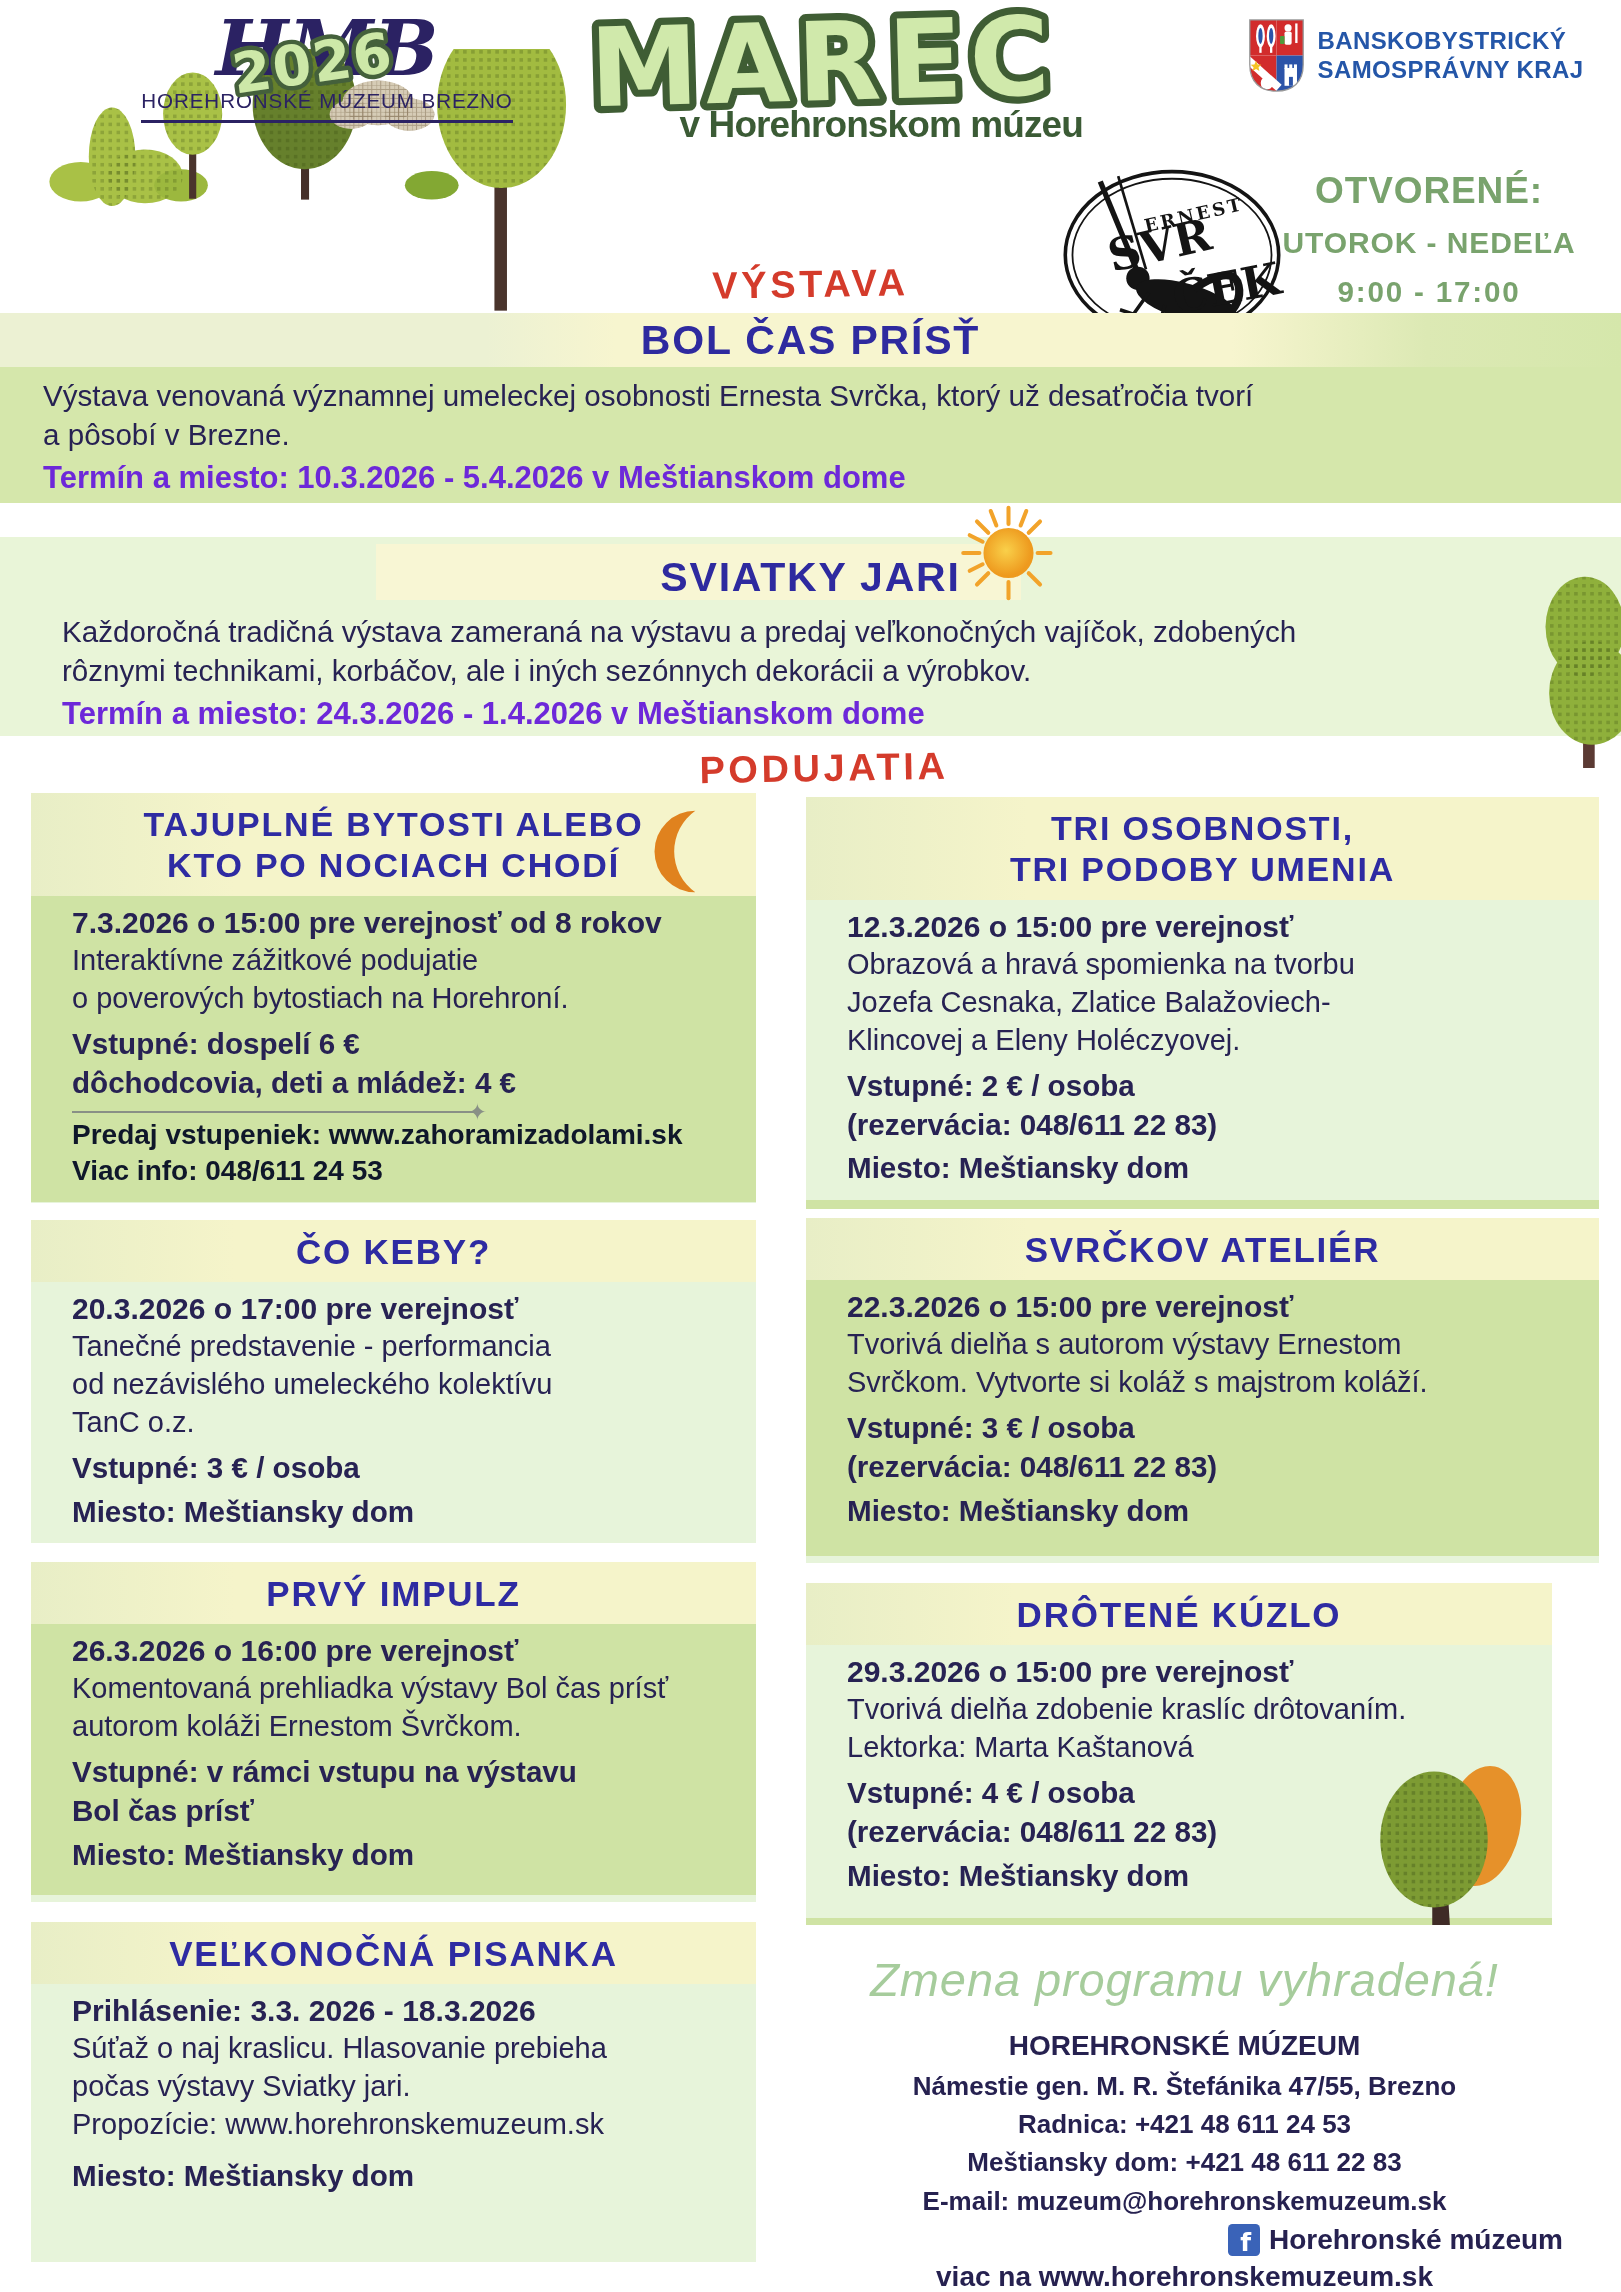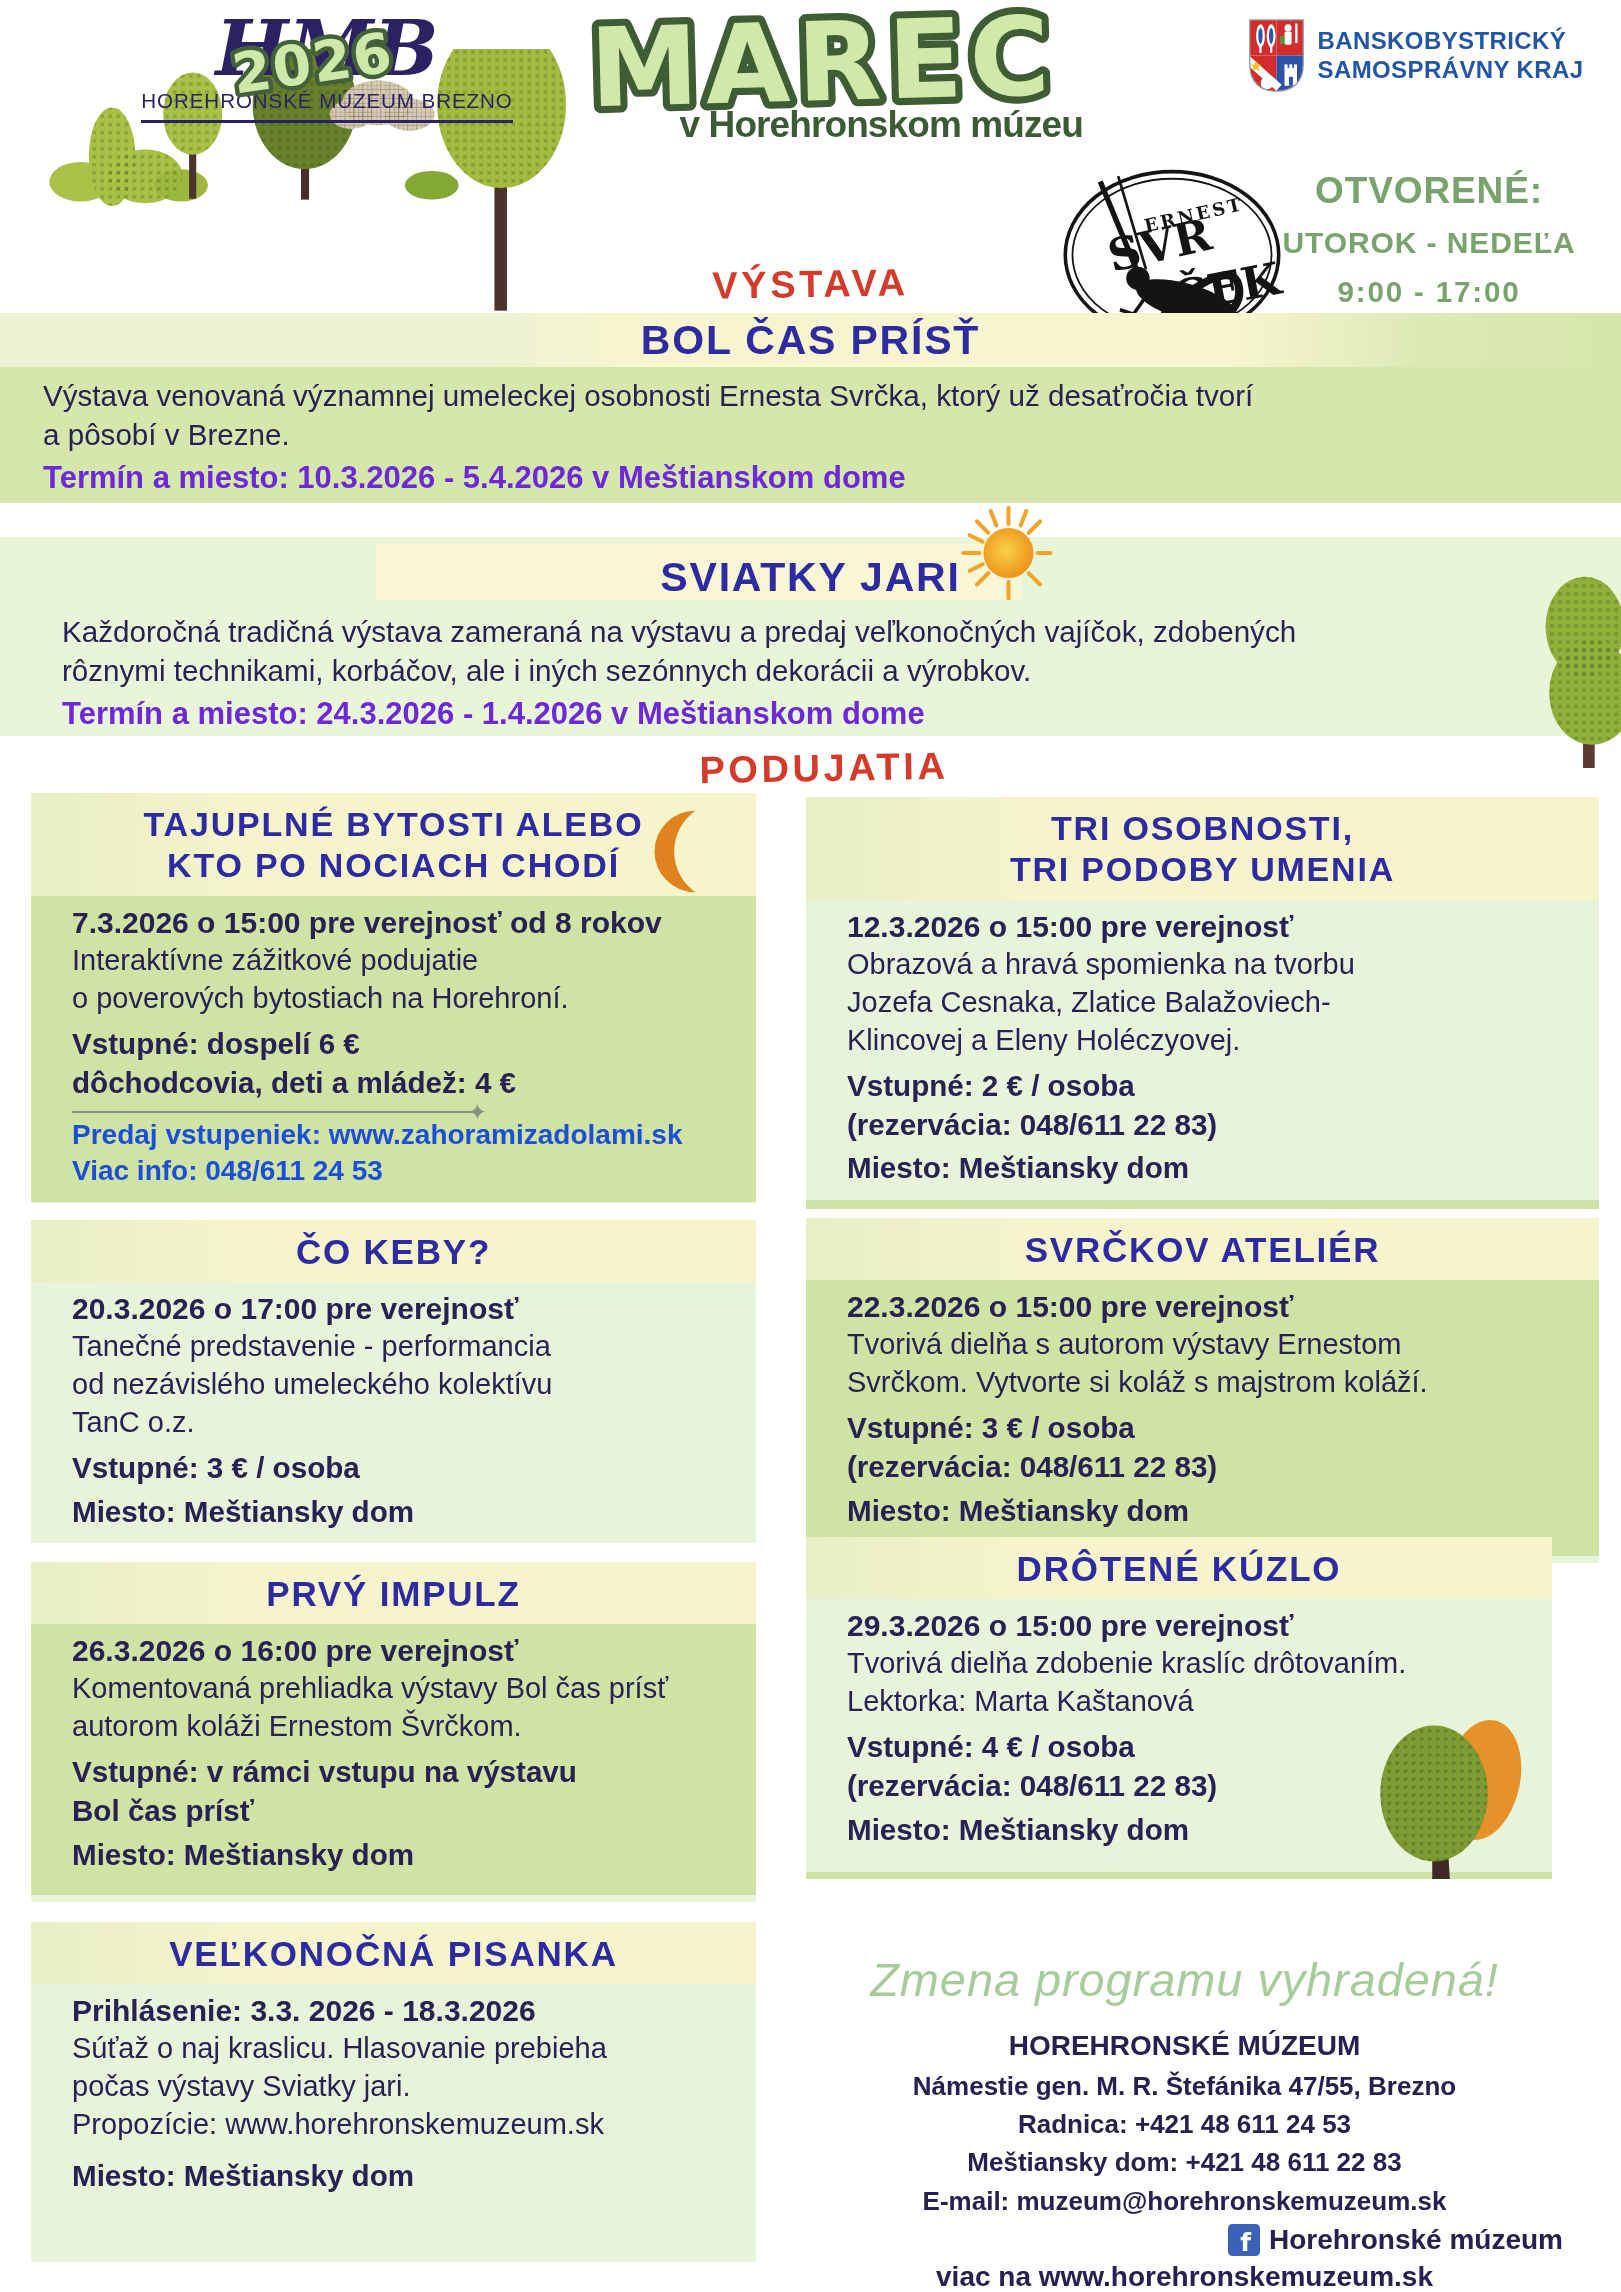--- a/index.html
+++ b/index.html
@@ -51,21 +51,21 @@
              text-align:center;color:#2e2ba2;font-weight:700;letter-spacing:1.8px;}
   .h1{font-size:35px;padding:12.5px 0 10.7px;line-height:1.1;}
   .h2{font-size:34px;padding:10.7px 0 9px;line-height:1.22;}
   .card-body{padding:5.4px 30px 12.5px 41px;}
   .green{background:#cfe3a4;}
   .pale{background:#e7f4da;}
   .c-date{font-size:30px;font-weight:700;margin:5.4px 0 1.8px;}
   .c-desc{font-size:29px;line-height:1.31;margin:1.8px 0;}
   .c-price{font-size:29.6px;font-weight:700;line-height:1.3;margin:7.2px 0 1.8px;}
   .c-place{font-size:29.6px;font-weight:700;margin:7.2px 0 1.8px;}
-  .c-red{font-size:28px;font-weight:700;line-height:1.3;color:#1d4ed8;}
+  .c-red{font-size:28px;font-weight:700;line-height:1.3;color:#0f172a;}
   .divider{display:flex;align-items:center;margin:9px 0 3.6px;}
   .divider .bar{width:403px;border-top:2.7px solid #899086;}
   .spark{color:#899086;font-size:23px;margin-left:-7.2px;line-height:0;}
   .moon{position:absolute;right:34px;top:10.7px;width:75px;height:95px;}
   .card-tree{position:absolute;right:3.6px;bottom:-3.6px;width:202px;height:179px;}
 
   
   .footer{left:806px;top:1952px;width:757px;text-align:center;}
   .f-note{font-style:italic;font-size:47px;color:#a6cc9c;letter-spacing:0.9px;margin-bottom:23px;}
   .f-line{color:#262150;font-weight:700;}
@@ -345,21 +345,21 @@
     <div class="card-body green" style="min-height:253px">
       <div class="c-date">26.3.2026 o 16:00 pre verejnosť</div>
       <div class="c-desc ml">Komentovaná prehliadka výstavy Bol čas prísť
 autorom koláži Ernestom Švrčkom.</div>
       <div class="c-price ml">Vstupné: v rámci vstupu na výstavu
 Bol čas prísť</div>
       <div class="c-place">Miesto: Meštiansky dom</div>
     </div>
   </div>
 
-  <div class="card green" style="left:806px;top:1537px;width:746px;min-height:342px;overflow:hidden">
+  <div class="card green" style="left:806px;top:1583px;width:746px;min-height:342px;overflow:hidden">
     <div class="card-head h1">
       <span>DRÔTENÉ KÚZLO</span>
     </div>
     <div class="card-body pale" style="min-height:255px">
       <div class="c-date">29.3.2026 o 15:00 pre verejnosť</div>
       <div class="c-desc ml">Tvorivá dielňa zdobenie kraslíc drôtovaním.
 Lektorka: Marta Kaštanová</div>
       <div class="c-price ml">Vstupné: 4 € / osoba
 (rezervácia: 048/611 22 83)</div>
       <div class="c-place">Miesto: Meštiansky dom</div>

